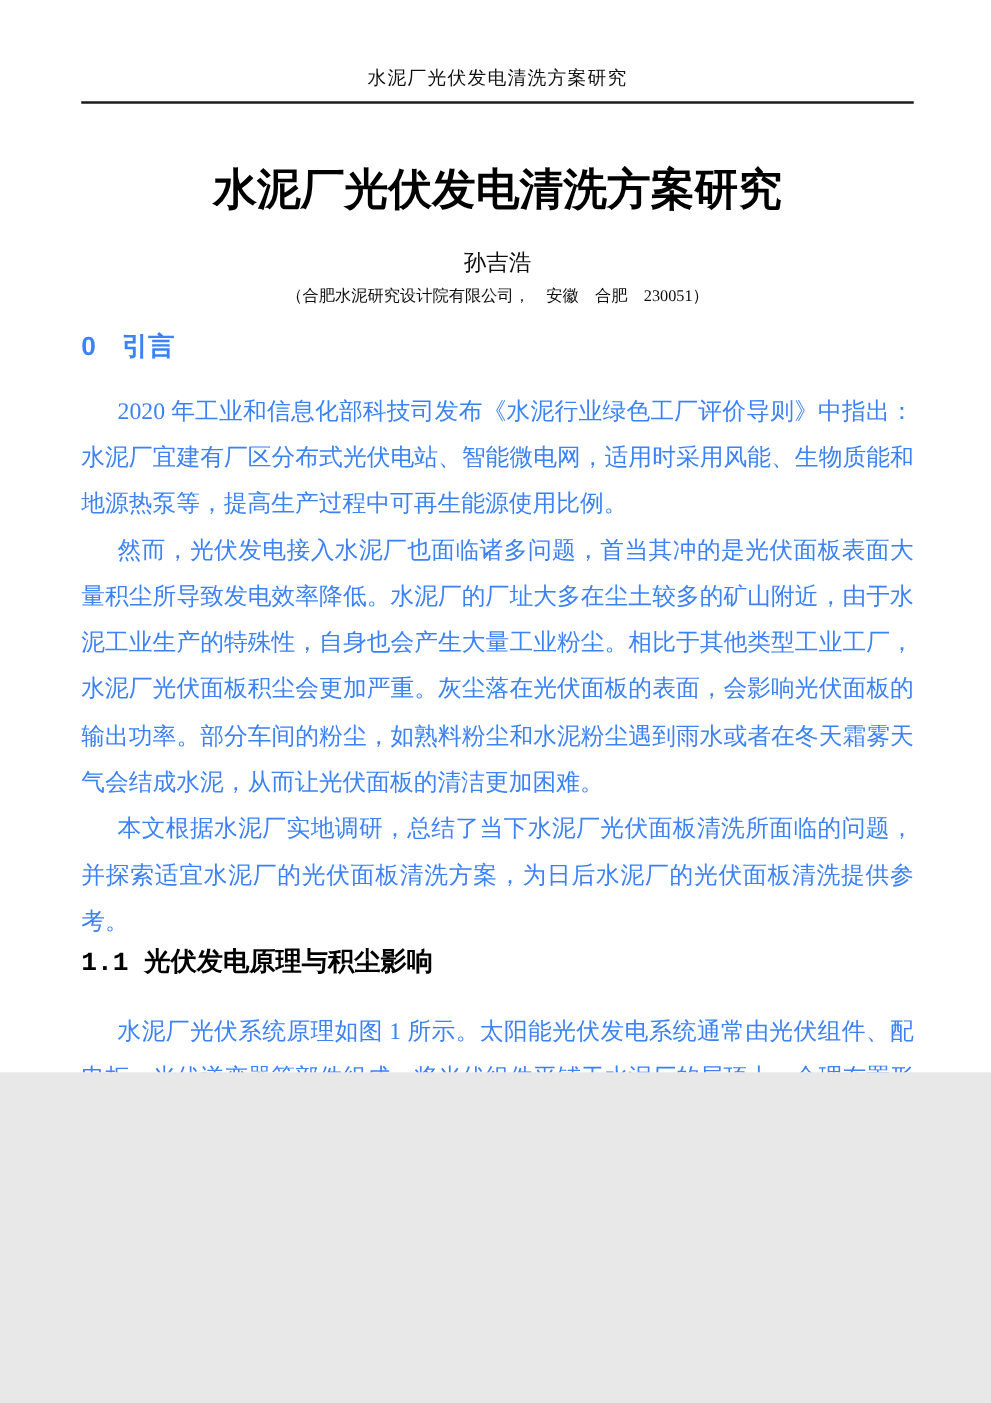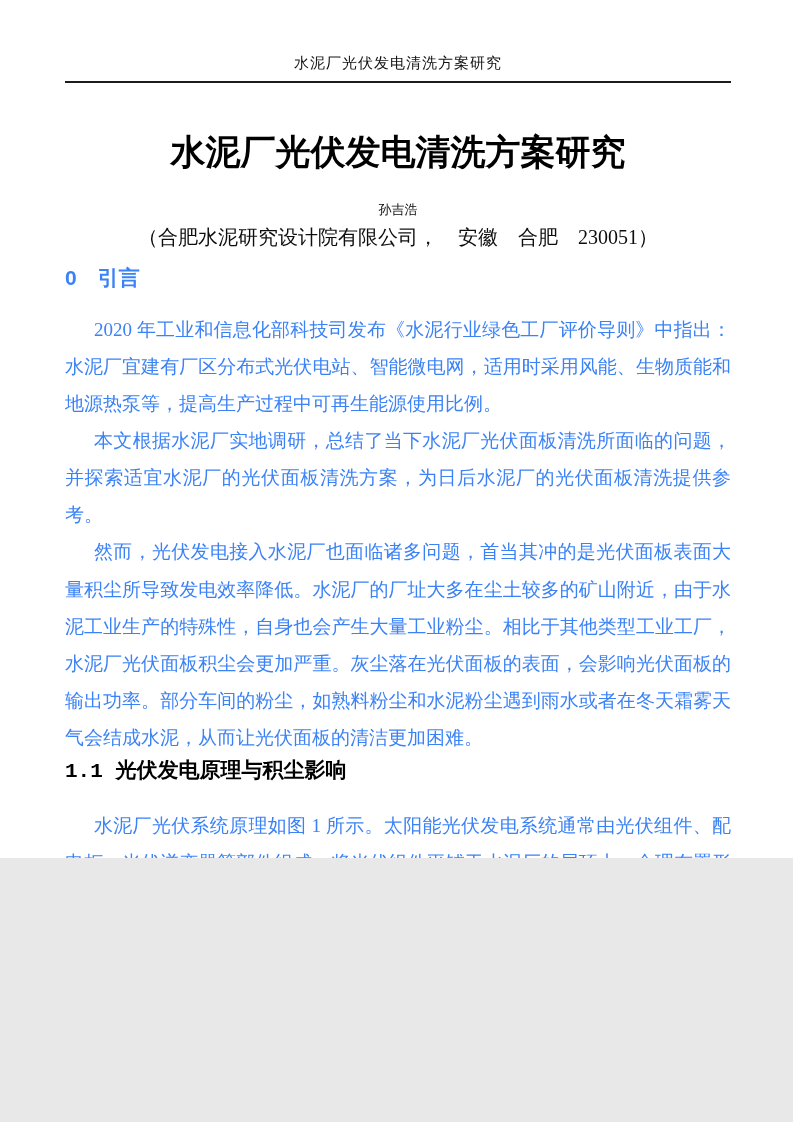--- a/index.html
+++ b/index.html
@@ -43,27 +43,27 @@
     text-align: center;
     font-family: "Liberation Sans", "DejaVu Sans", sans-serif;
     font-weight: 700;
     font-size: 35px;
     line-height: 44px;
     color: #000000;
   }
   .author {
     margin-top: 21px;
     text-align: center;
-    font-size: 13px;
+    font-size: 18px;
     line-height: 26px;
     color: #0d0d0d;
   }
   .affiliation {
     text-align: center;
-    font-size: 20px;
+    font-size: 13px;
     line-height: 28px;
     color: #0d0d0d;
   }
   .h-level0 {
     margin-top: 12px;
     font-family: "Liberation Sans", "DejaVu Sans", sans-serif;
     font-weight: 700;
     font-size: 21px;
     line-height: 30px;
     color: #3b82f6;
@@ -138,23 +138,23 @@
 
     <div class="author">孙吉浩</div>
 
     <div class="affiliation">（合肥水泥研究设计院有限公司，　安徽　合肥　230051）</div>
 
     <h2 class="h-level0">0　引言</h2>
 
     <p class="body-para">2020 年工业和信息化部科技司发布《水泥行业绿色工厂评价导则》中指出：水泥厂宜建有厂区分布式光伏电站、智能微电网，适用时采用风能、生物质能和地源热泵等，提高生产过程中可再生能源使用比例。</p>
 
 
+    <p class="body-para">然而，光伏发电接入水泥厂也面临诸多问题，首当其冲的是光伏面板表面大量积尘所导致发电效率降低。水泥厂的厂址大多在尘土较多的矿山附近，由于水泥工业生产的特殊性，自身也会产生大量工业粉尘。相比于其他类型工业工厂，水泥厂光伏面板积尘会更加严重。灰尘落在光伏面板的表面，会影响光伏面板的输出功率。部分车间的粉尘，如熟料粉尘和水泥粉尘遇到雨水或者在冬天霜雾天气会结成水泥，从而让光伏面板的清洁更加困难。</p>
+
     <p class="body-para">本文根据水泥厂实地调研，总结了当下水泥厂光伏面板清洗所面临的问题，并探索适宜水泥厂的光伏面板清洗方案，为日后水泥厂的光伏面板清洗提供参考。</p>
-
-    <p class="body-para">然而，光伏发电接入水泥厂也面临诸多问题，首当其冲的是光伏面板表面大量积尘所导致发电效率降低。水泥厂的厂址大多在尘土较多的矿山附近，由于水泥工业生产的特殊性，自身也会产生大量工业粉尘。相比于其他类型工业工厂，水泥厂光伏面板积尘会更加严重。灰尘落在光伏面板的表面，会影响光伏面板的输出功率。部分车间的粉尘，如熟料粉尘和水泥粉尘遇到雨水或者在冬天霜雾天气会结成水泥，从而让光伏面板的清洁更加困难。</p>
 
 
     <h3 class="h-level2">1.1 光伏发电原理与积尘影响</h3>
 
     <p class="body-para">水泥厂光伏系统原理如图 1 所示。太阳能光伏发电系统通常由光伏组件、配电柜、光伏逆变器等部件组成。将光伏组件平铺于水泥厂的屋顶上，合理布置形成光伏阵列，将光伏组件进行合理串并联后，通过组串式逆变器进行逆变，将直流</p>
   </div>
 
   <div class="footer">
     <svg class="footer-rule" viewBox="0 0 666 6" preserveAspectRatio="none">
       <polygon points="0,2.3 333,0.2 666,2.3 333,5.4" fill="#0a0a0a"></polygon>

